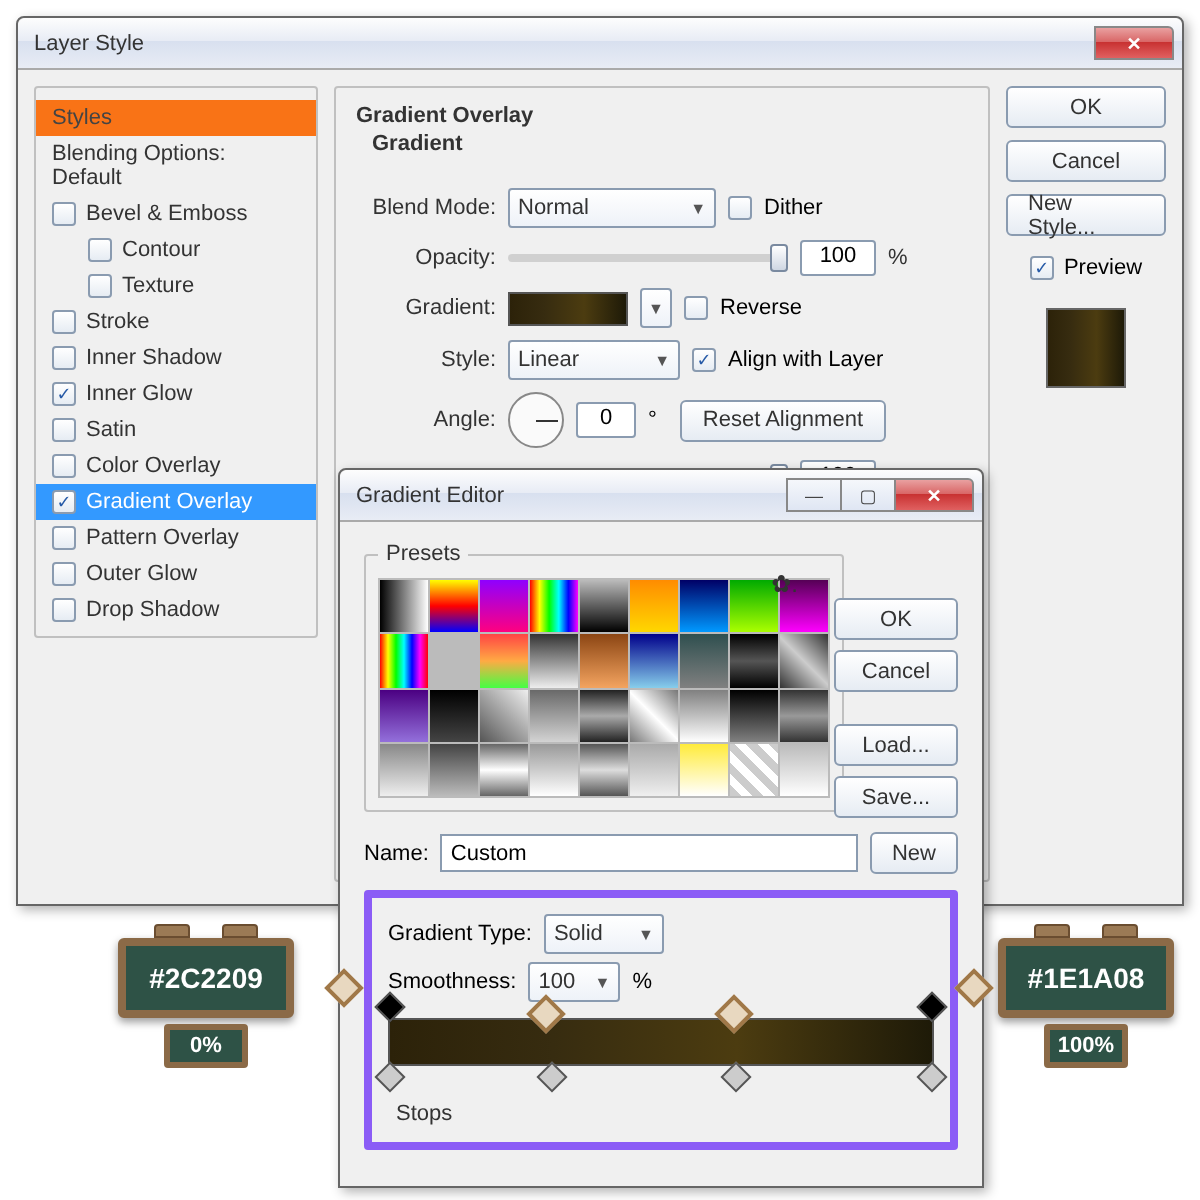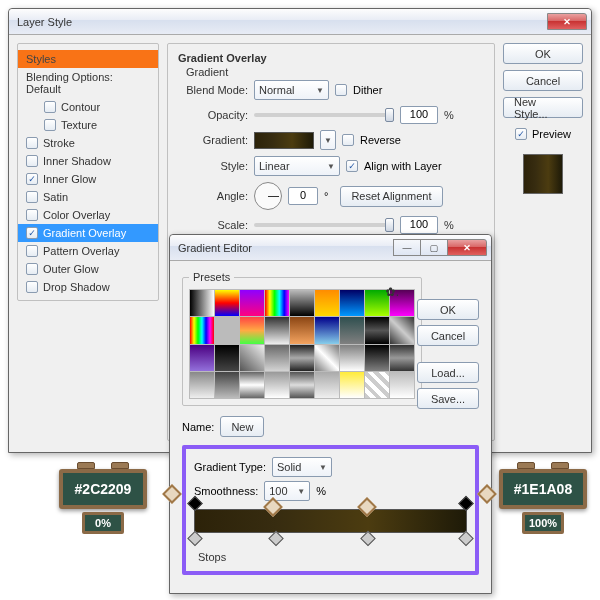--- a/index.html
+++ b/index.html
@@ -16,21 +16,21 @@
 #d1{left:8px;top:8px;width:584px;height:445px}
 .styles-col{width:142px}
 .styles-col fieldset{border:1px solid #c0c0c0;border-radius:2px;padding:6px 0 4px 0}
 .styles-hdr{padding:3px 8px;background:#f97316;color:#444}
 .style-item{padding:3px 8px;display:flex;gap:5px;color:#333}
 .style-item.sub{padding-left:26px}
 .style-item.sel{background:#3399ff;color:#fff}
 .cbx{width:12px;height:12px;border:1px solid #8a9bb0;background:linear-gradient(#fff,#e6ecf3);display:inline-flex;align-items:center;justify-content:center;font-size:9px;color:#265aa7;border-radius:2px}
 fieldset.main{border:1px solid #c0c0c0;border-radius:2px;padding:8px 10px 10px 10px;flex:1;height:398px}
 .sect-title{font-weight:bold;color:#333;margin-bottom:2px}
-.sect-sub{font-weight:normal;color:#333;margin-left:8px;margin-bottom:2px}
+.sect-sub{font-weight:bold;color:#333;margin-left:8px;margin-bottom:16px}
 .row{display:flex;align-items:center;margin-bottom:6px;gap:6px}
 .row .lbl{width:70px;text-align:right;color:#333}
 .dd{height:20px;border:1px solid #8a9bb0;background:linear-gradient(#fff,#eef2f8);border-radius:2px;padding:0 4px;display:flex;align-items:center;justify-content:space-between;gap:6px;color:#333}
 .dd .ar{font-size:8px;color:#555}
 .slider{flex:0 0 140px;height:4px;background:#d0d0d0;position:relative;border-radius:2px}
 .slider .knob{position:absolute;top:-5px;width:9px;height:14px;background:linear-gradient(#fff,#cfd7e3);border:1px solid #7a8aa0;border-radius:2px}
 .num{width:38px;height:18px;border:1px solid #8a9bb0;background:#fff;text-align:center;padding-top:1px;border-radius:2px}
 .pct{color:#333}
 .btn{height:21px;border:1px solid #8a9bb0;background:linear-gradient(#fff,#e6ecf3);border-radius:3px;padding:0 10px;display:inline-flex;align-items:center;justify-content:center;color:#333;min-width:62px}
 .rcol{width:80px;display:flex;flex-direction:column;gap:6px}
@@ -75,20 +75,24 @@
     </div>
   </div>
   <div class="content">
     <div class="styles-col">
       <fieldset>
         <div class="styles-hdr">Styles</div>
         <div class="style-item">
             <span>Blending Options: Default</span>
           </div>
         <div id="styles-list">
+            <div class="style-item">
+              <span class="cbx"></span>
+              <span>Bevel &amp; Emboss</span>
+            </div>
             <div class="style-item sub">
               <span class="cbx"></span>
               <span>Contour</span>
             </div>
             <div class="style-item sub">
               <span class="cbx"></span>
               <span>Texture</span>
             </div>
             <div class="style-item">
               <span class="cbx"></span>
@@ -127,21 +131,21 @@
               <span>Drop Shadow</span>
             </div>
           </div>
       </fieldset>
     </div>
     <fieldset class="main">
       <div class="sect-title">Gradient Overlay</div>
       <div class="sect-sub">Gradient</div>
       <div class="row">
         <span class="lbl">Blend Mode:</span>
-        <div class="dd" style="width:75px">
+        <div class="dd" style="width:104px">
             <span>Normal</span>
             <span class="ar">▼</span>
           </div>
         <span class="cbx"></span>
         <span>Dither</span>
       </div>
       <div class="row">
         <span class="lbl">Opacity:</span>
         <div class="slider">
             <div class="knob" style="left:131px"></div>
@@ -250,20 +254,21 @@
     </fieldset>
     <div class="ge-side">
       <div class="btn">OK</div>
       <div class="btn">Cancel</div>
       <div style="height:6px"></div>
       <div class="btn">Load...</div>
       <div class="btn">Save...</div>
     </div>
     <div class="namer">
       <span>Name:</span>
+      <input value="Custom" style="">
       <div class="btn" style="min-width:40px">New</div>
     </div>
     <fieldset class="stops">
       <div class="row" style="margin-bottom:4px">
         <span>Gradient Type:</span>
         <div class="dd" style="width:60px">
             <span>Solid</span>
             <span class="ar">▼</span>
           </div>
       </div>

